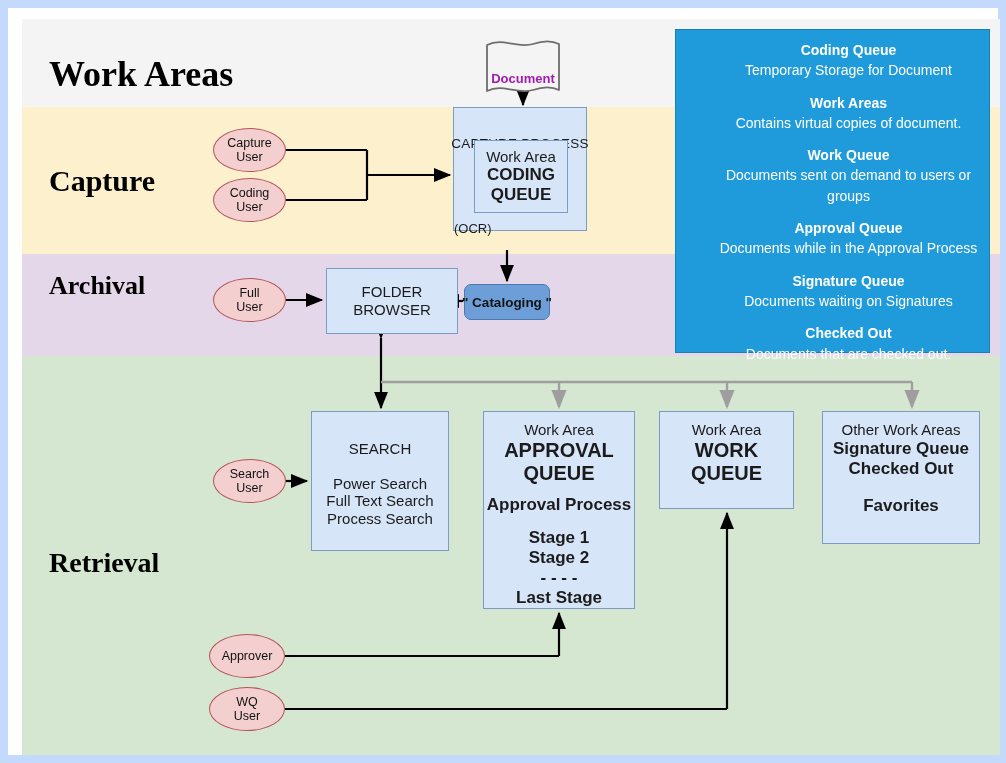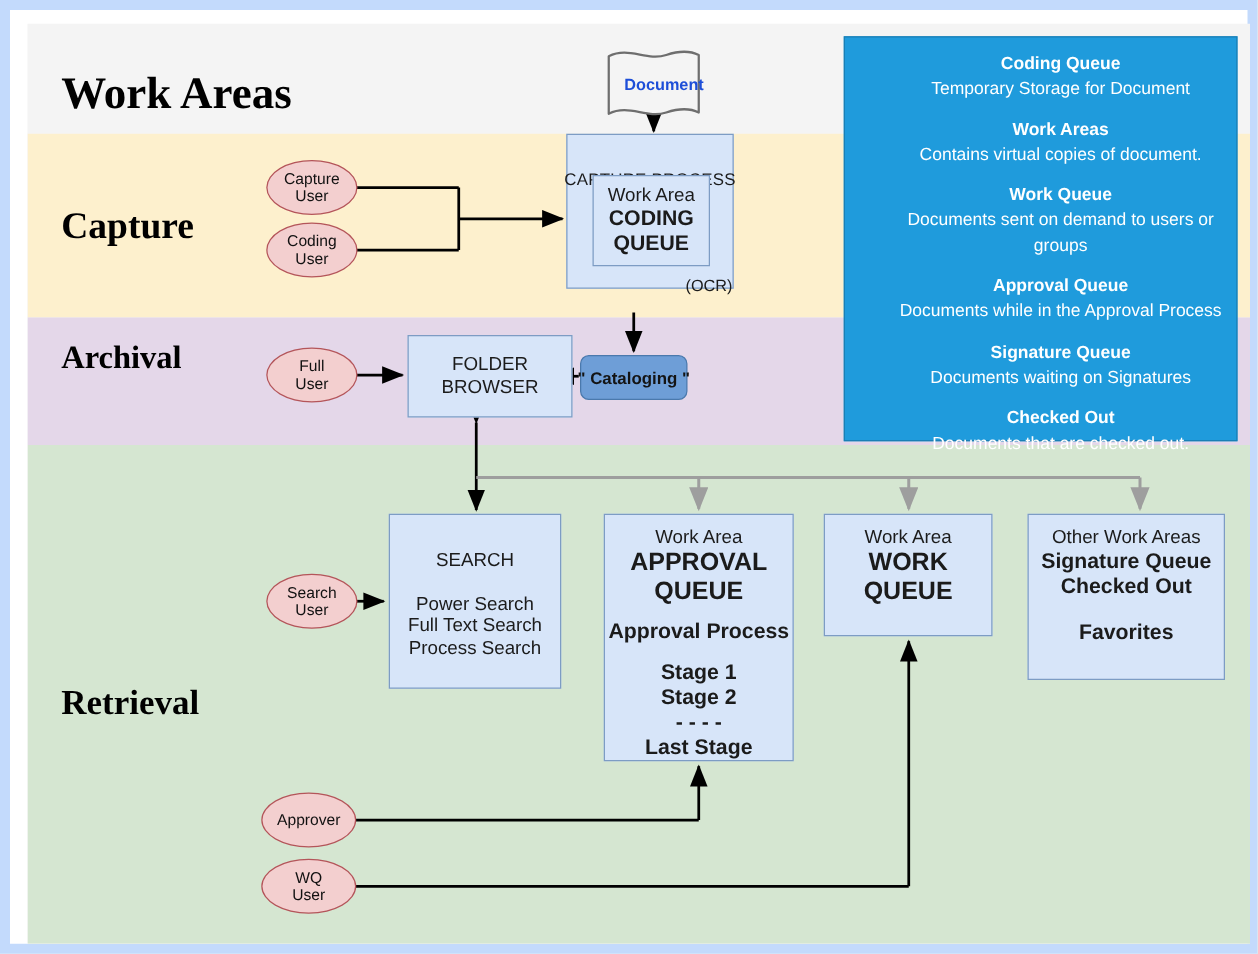--- a/index.html
+++ b/index.html
@@ -55,27 +55,27 @@
   .bd{font-size:17px;font-weight:bold;}
 
   
   #capture-process{left:431px;top:88px;width:134px;height:124px;padding-top:28px;}
   #capture-process .hdr{font-size:13.5px;letter-spacing:.2px;}
   #coding-inner{
     position:absolute;left:20px;top:32px;width:94px;height:73px;
     box-sizing:border-box;background:#d7e5f9;border:1px solid #7d9cc4;
     display:flex;flex-direction:column;align-items:center;justify-content:center;
   }
-  #ocr-label{position:absolute;left:0;right:0;top:113px;text-align:right;font-size:13px;}
+  #ocr-label{position:absolute;left:0;right:0;top:113px;text-align:left;font-size:13px;}
 
   
   #document-shape{position:absolute;left:461px;top:19px;width:80px;height:63px;}
   #document-label{
-    position:absolute;left:461px;top:41px;width:80px;text-align:right;
-    font-size:13px;font-weight:bold;color:#1d4ed8;
+    position:absolute;left:461px;top:52px;width:80px;text-align:center;
+    font-size:13px;font-weight:bold;color:#a21caf;
   }
 
   
   #cataloging{
     position:absolute;left:442px;top:265px;width:86px;height:36px;
     box-sizing:border-box;background:#6e9ed7;border:1px solid #4a79ad;border-radius:7px;
     display:flex;align-items:center;justify-content:center;
     font-size:13.5px;font-weight:bold;color:#141414;white-space:nowrap;
   }
 

